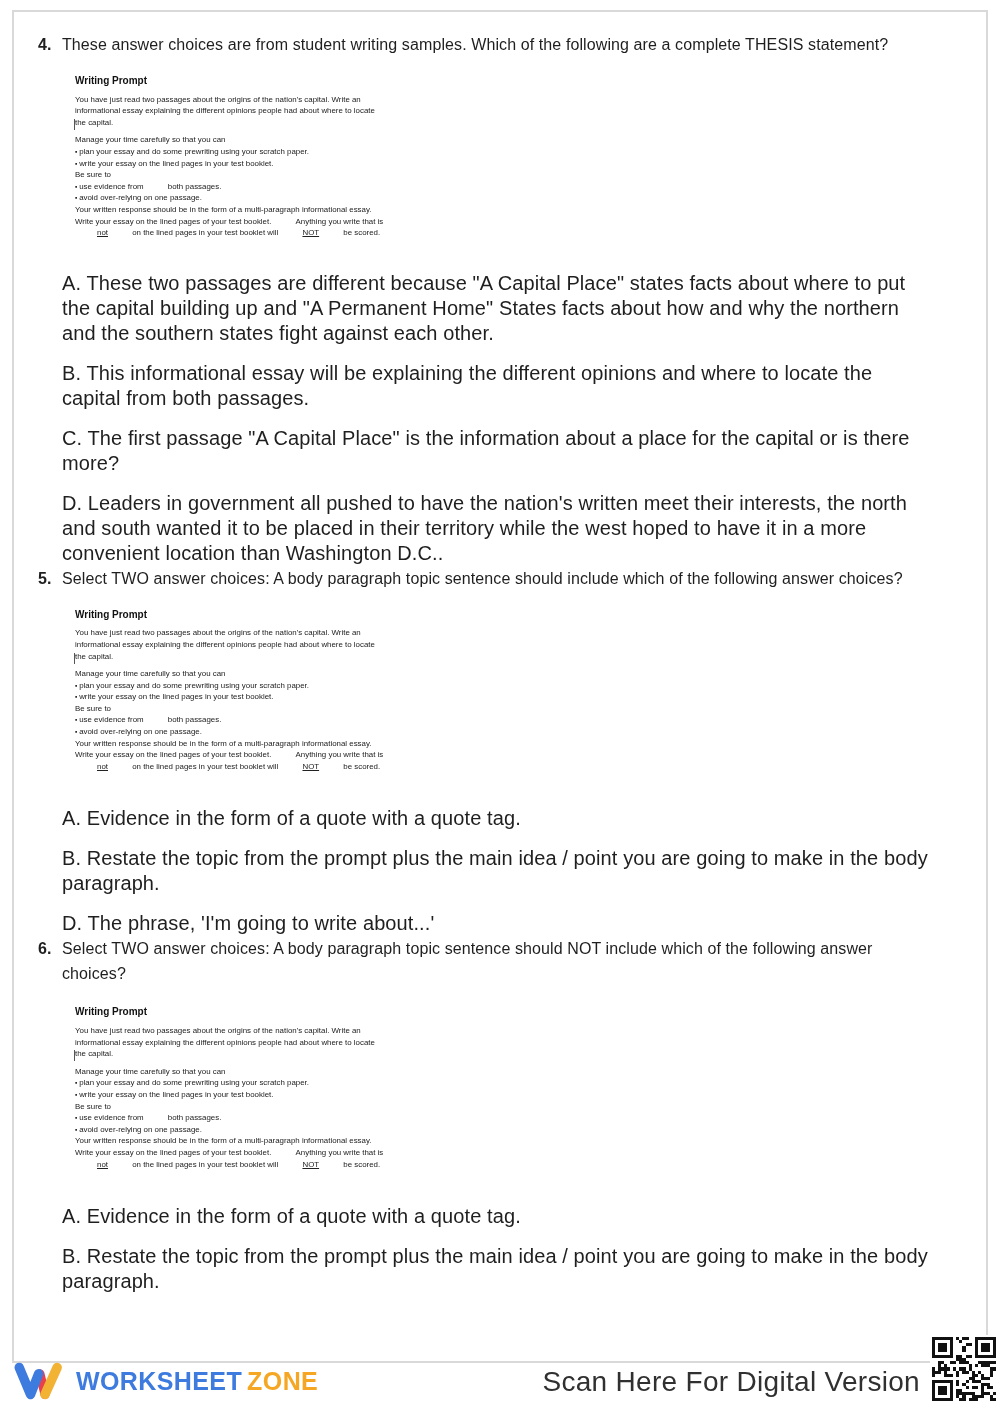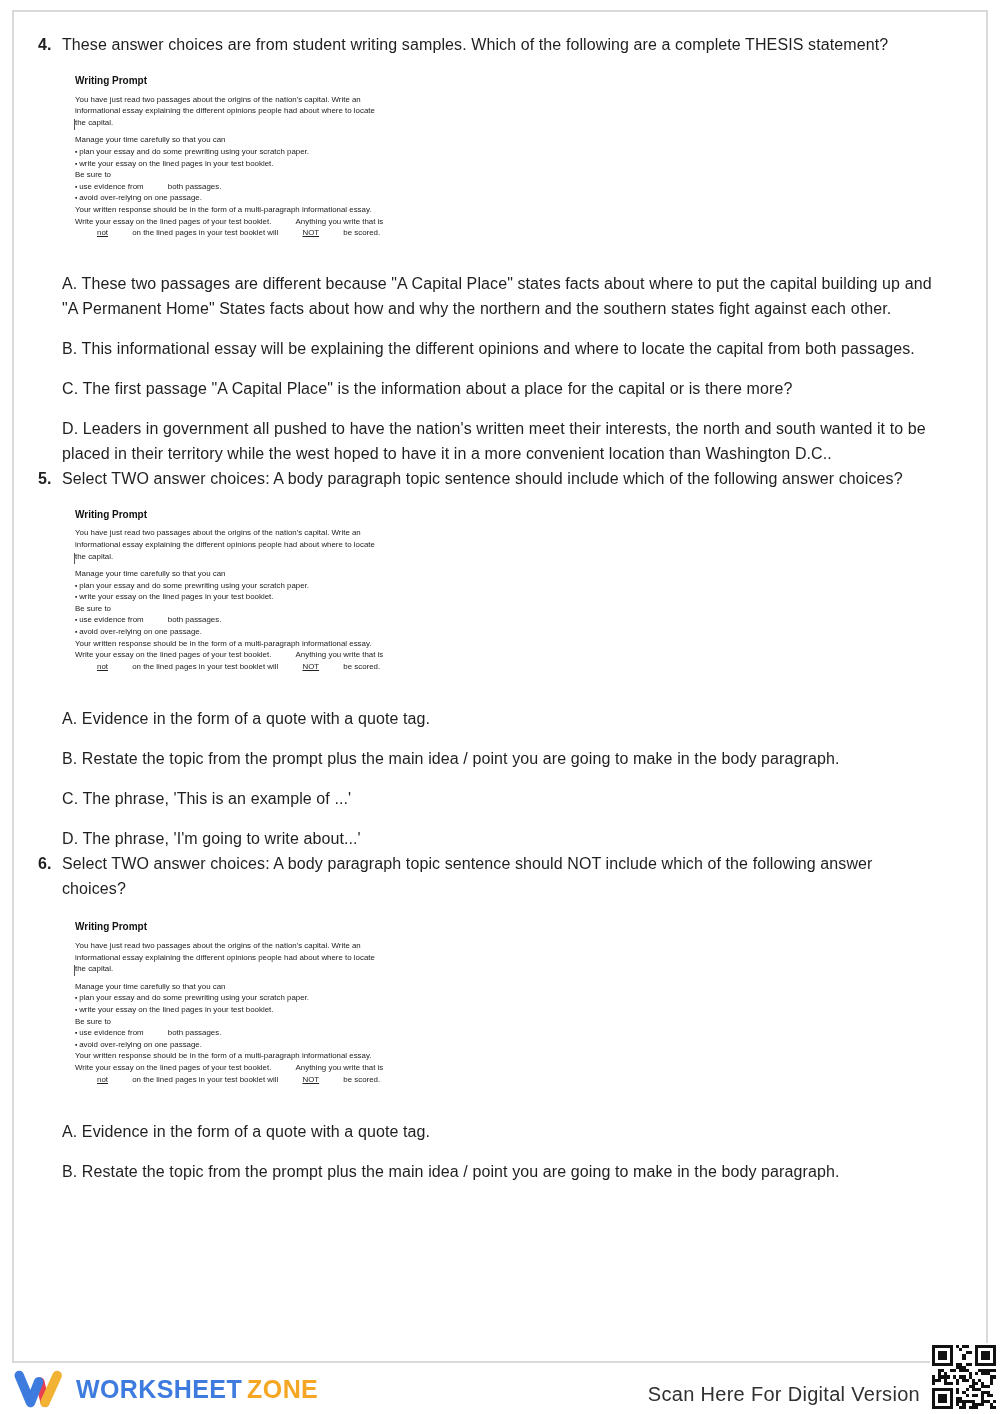--- a/index.html
+++ b/index.html
@@ -31,31 +31,31 @@
   .p-title { font-weight:700; font-size:10px; margin-bottom:7px; color:#111; }
   .p-intro { margin-bottom:6px; }
   .pl { }
   .bl::before { content:"▪ "; font-size:6.5px; }
   .b { font-weight:400;margin-left:22px; }
   .u { text-decoration:underline; }
   .caret { position:absolute; left:-1px; top:44px; width:1px; height:11px; background:#555; }
 
   .choices { margin-top:32px; margin-left:24px; }
   .q5 .choices, .q6 .choices { margin-top:34px; }
-  .choice { font-size:16px; line-height:25px; max-width:872px; letter-spacing:.1px; margin-bottom:15px; }
+  .choice { font-size:20px; line-height:25px; max-width:872px; letter-spacing:.1px; margin-bottom:15px; }
   .choice:last-child { margin-bottom:0; }
 
   
-  .footer { position:absolute; left:0; bottom:0; width:1000px; height:50px; }
+  .footer { position:absolute; left:0; bottom:8px; width:1000px; height:50px; }
   .brand { position:absolute; left:12px; bottom:2px; display:flex; align-items:center; }
   .brand-mark { width:56px; height:46px; }
   .brand-text { font-weight:700; font-size:25px; letter-spacing:.4px; margin-left:8px; }
   .bw1 { color:var(--brand-blue,#3e7bdf); }
   .bw2 { color:var(--brand-orange,#f5a623); margin-left:5px; }
-  .scan-text { position:absolute; right:80px; bottom:8px; font-size:20px; color:#303030; letter-spacing:.3px; }
+  .scan-text { position:absolute; right:80px; bottom:8px; font-size:28px; color:#303030; letter-spacing:.3px; }
   .qr-box { position:absolute; right:2px; bottom:3px; width:68px; height:68px; background:#fff; padding:2px; }
   .qr-box svg { width:100%; height:100%; }
 </style>
 </head>
 <body>
 
 <div class="page">
   <div class="content-box">
 
     <section class="question q4">
@@ -98,21 +98,20 @@
         <div class="pl bl">write your essay on the lined pages in your test booklet.</div>
         <div class="pl">Be sure to</div>
         <div class="pl bl"><span>use evidence from </span><span class="b">both</span><span> passages.</span></div>
         <div class="pl bl">avoid over-relying on one passage.</div>
         <div class="pl">Your written response should be in the form of a multi-paragraph informational essay.</div>
         <div class="pl"><span>Write your essay on the lined pages of your test booklet. </span><span class="b">Anything you write that is </span><span class="b u">not</span><span class="b"> on the lined pages in your test booklet will </span><span class="b u">NOT</span><span class="b"> be scored.</span></div>
       </div>
       <div class="choices">
         <p class="choice">A. Evidence in the form of a quote with a quote tag.</p>
         <p class="choice">B. Restate the topic from the prompt plus the main idea / point you are going to make in the body paragraph.</p>
-        <p class="choice">C. The phrase, 'This is an example of ...'</p>
         <p class="choice">D. The phrase, 'I'm going to write about...'</p>
       </div>
     </section>
 
     <section class="question q6">
       <div class="qrow">
         <span class="qnum">6.</span>
         <p class="qtext">Select TWO answer choices: A body paragraph topic sentence should NOT include which of the following answer choices?</p>
       </div>
       <div class="prompt">

